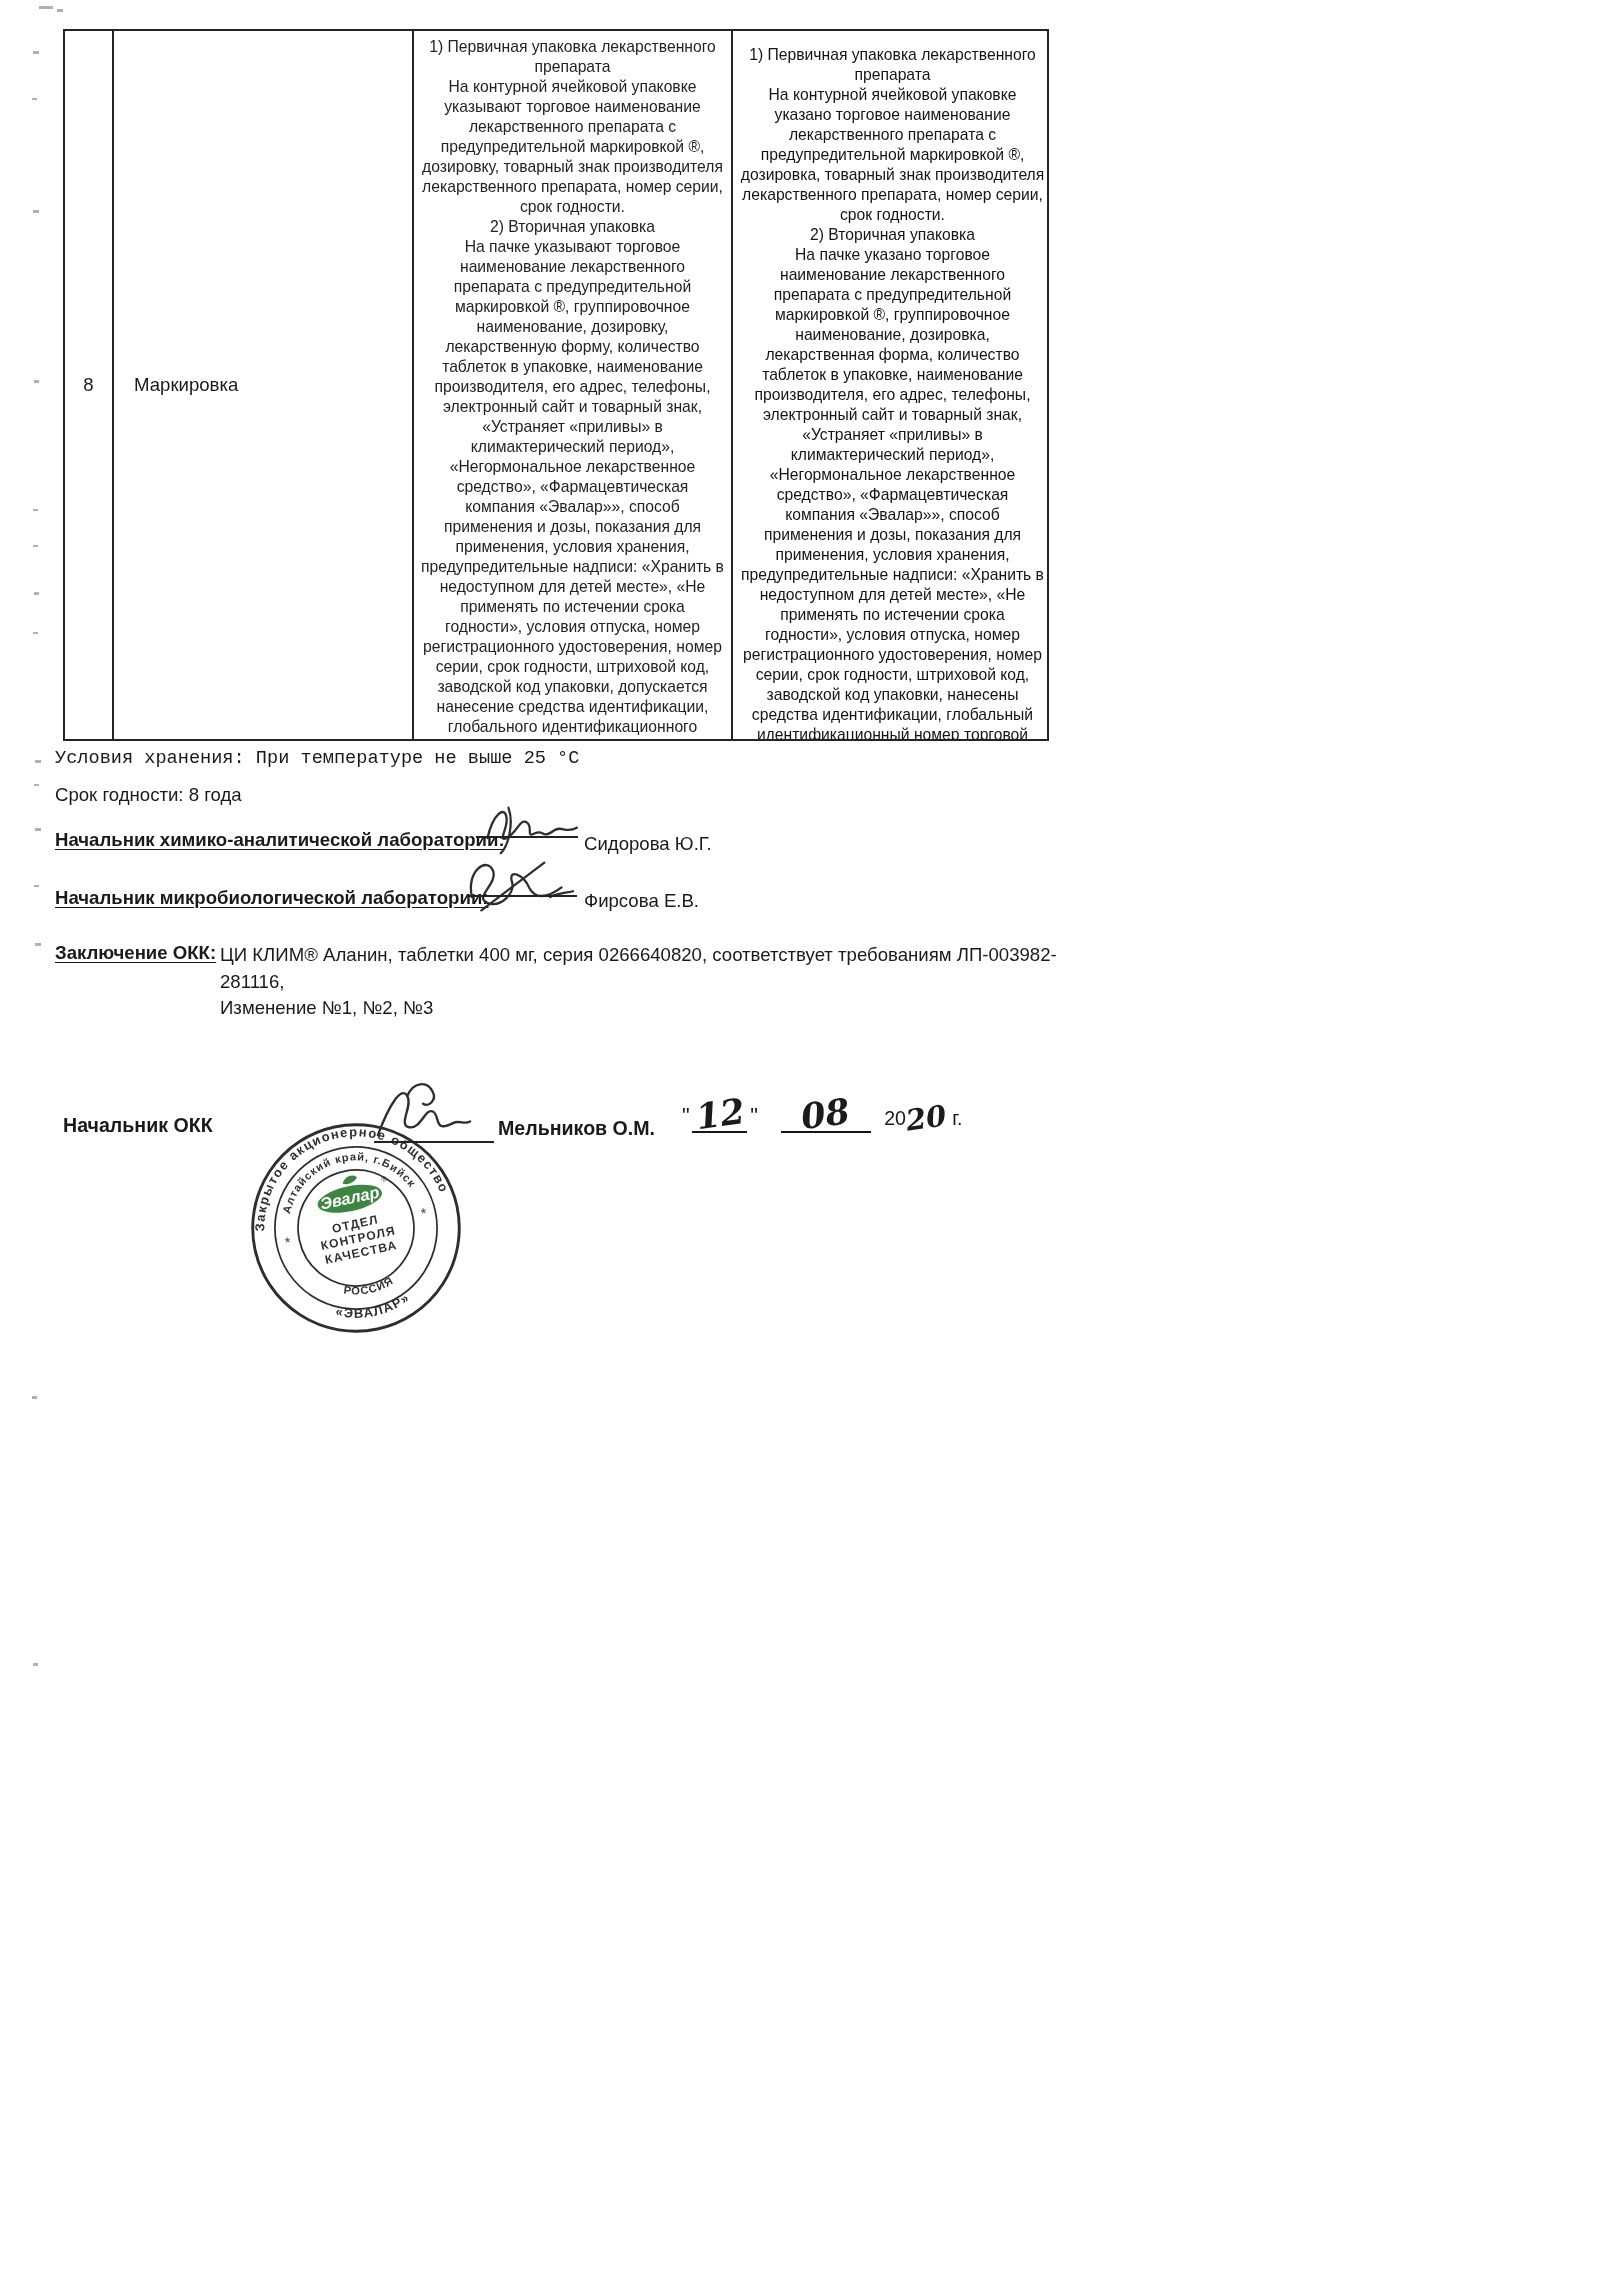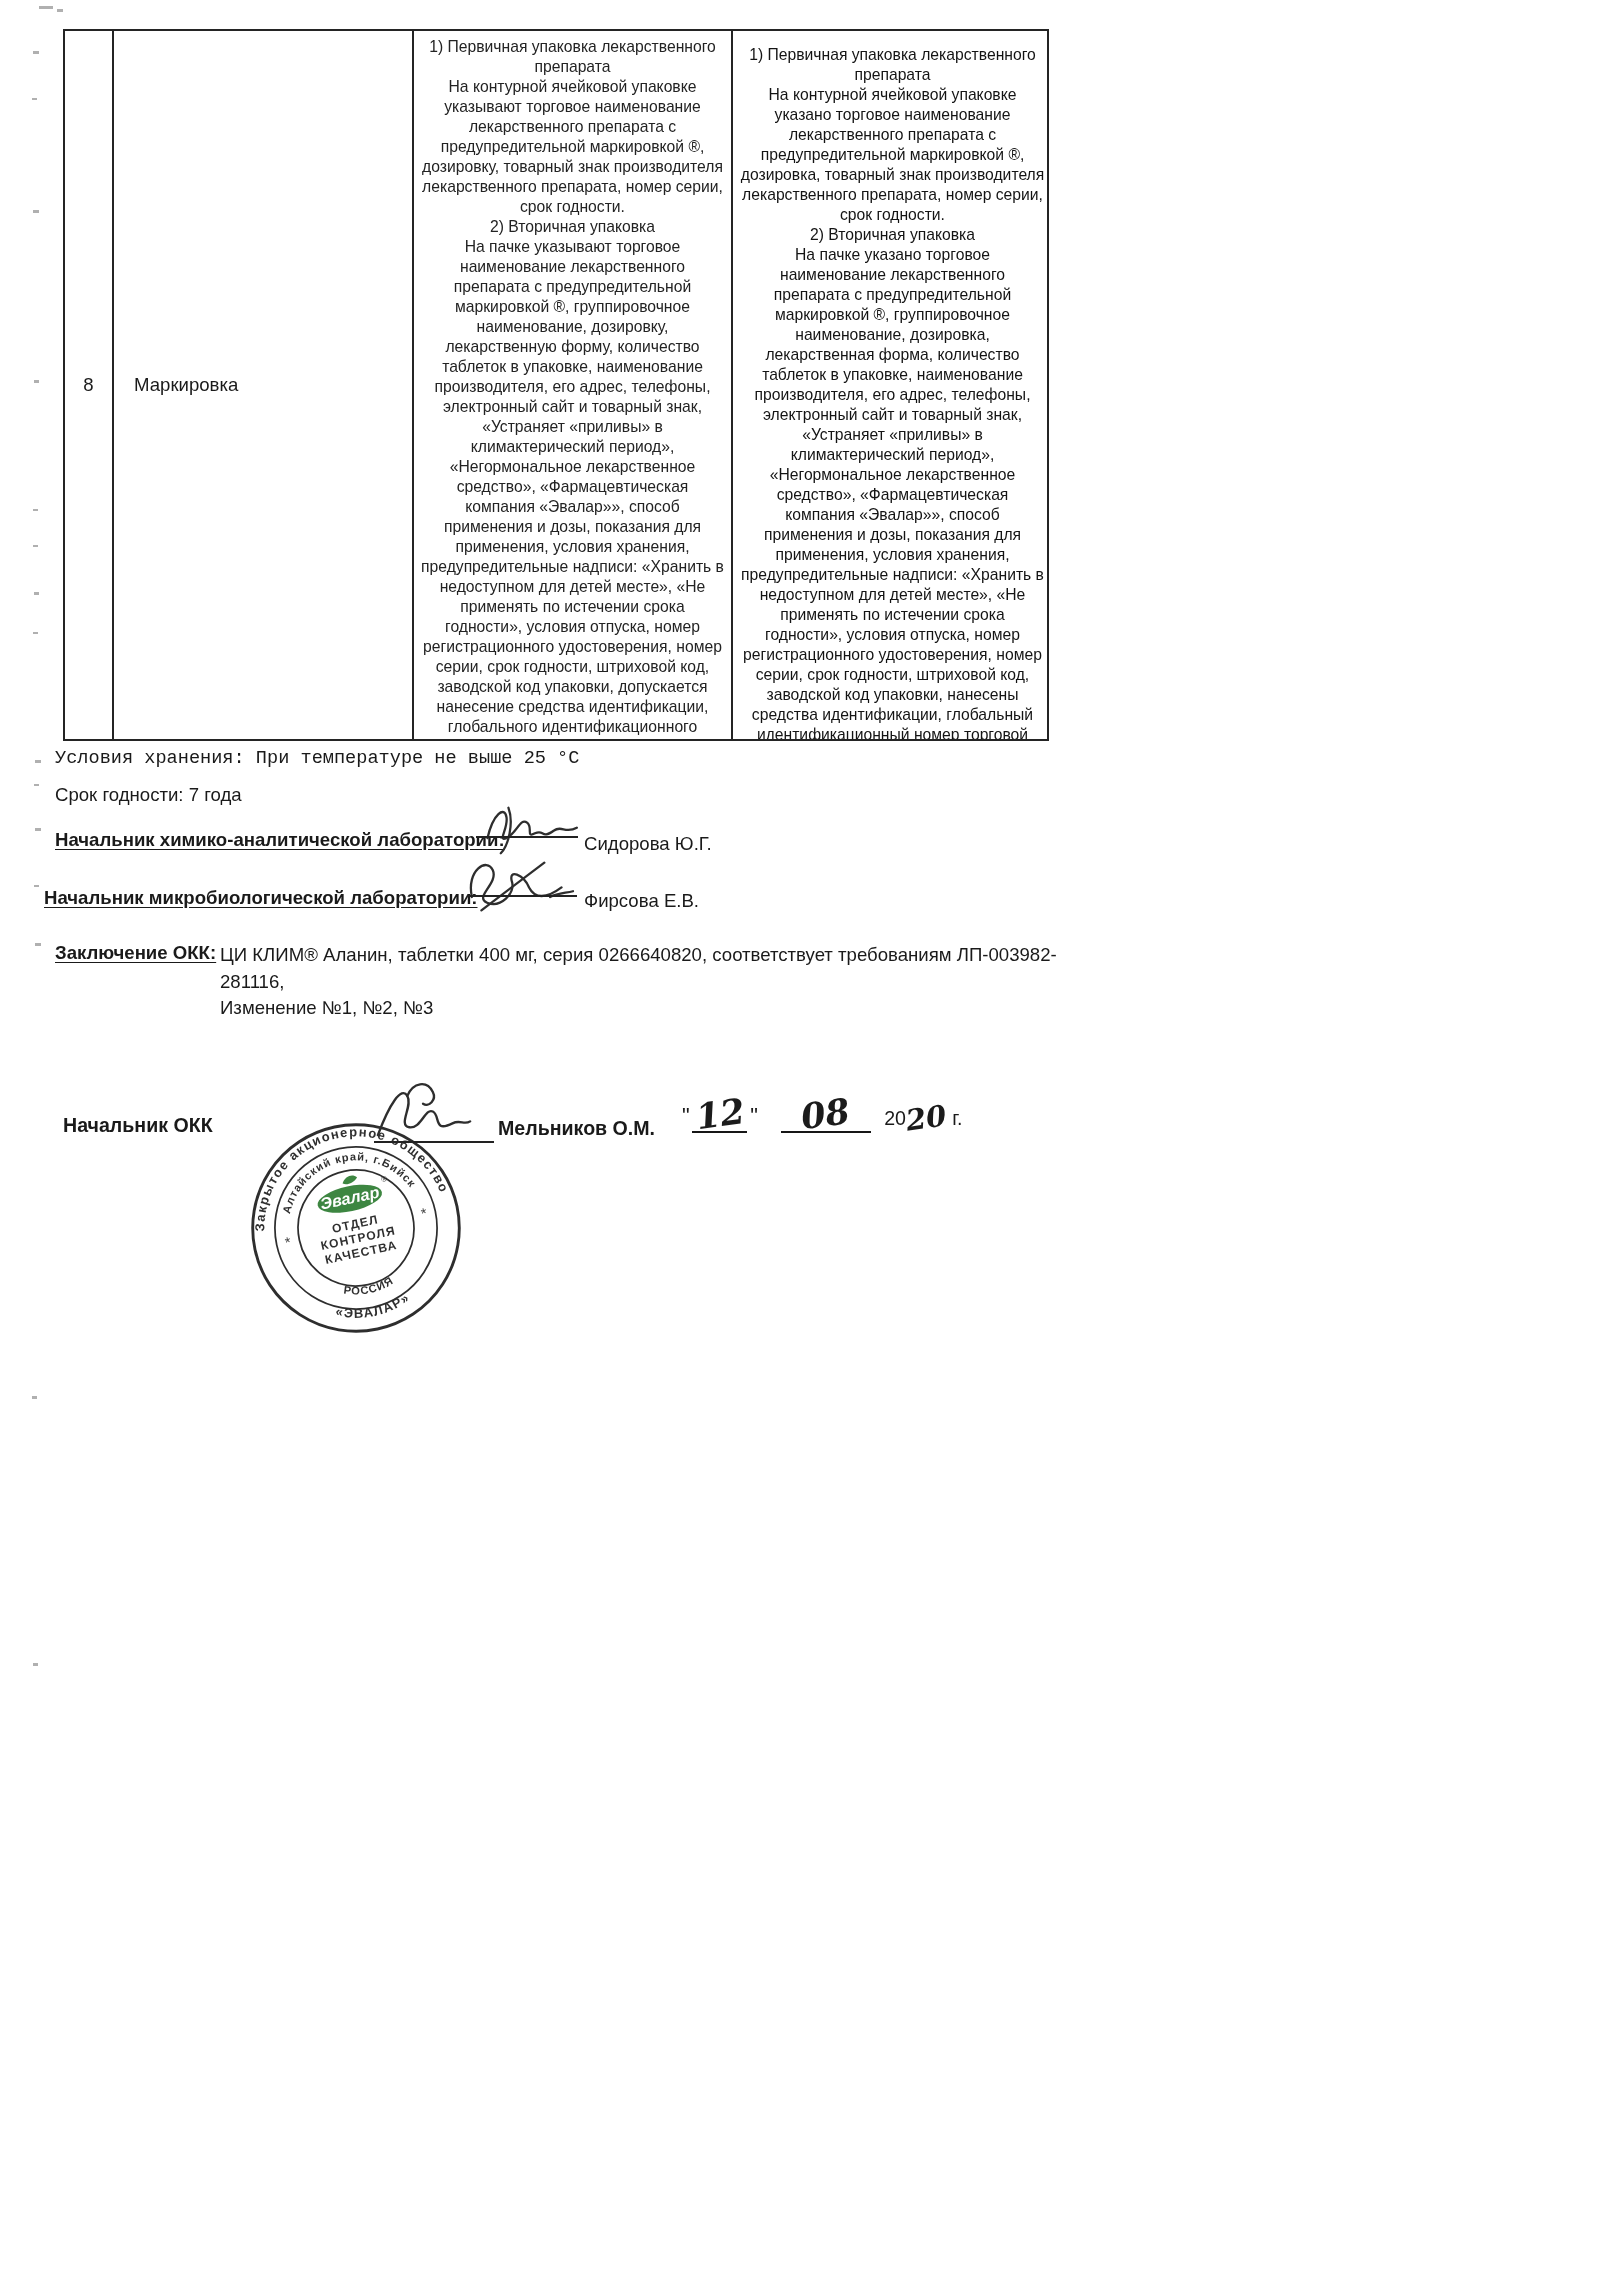--- a/index.html
+++ b/index.html
@@ -82,31 +82,31 @@
 На контурной ячейковой упаковке указывают торговое наименование лекарственного препарата с предупредительной маркировкой ®, дозировку, товарный знак производителя лекарственного препарата, номер серии, срок годности.
 2)  Вторичная упаковка
 На пачке указывают торговое наименование лекарственного препарата с предупредительной маркировкой ®, группировочное наименование, дозировку, лекарственную форму, количество таблеток в упаковке, наименование производителя, его адрес, телефоны, электронный сайт и товарный знак, «Устраняет «приливы» в климактерический период», «Негормональное лекарственное средство», «Фармацевтическая компания «Эвалар»», способ применения и дозы, показания для применения, условия хранения, предупредительные надписи: «Хранить в недоступном для детей месте», «Не применять по истечении срока годности», условия отпуска, номер регистрационного удостоверения, номер серии, срок годности, штриховой код, заводской код упаковки, допускается нанесение средства идентификации, глобального идентификационного номера торговой единицы, индивидуального серийного номера торговой единицы</div>
     <div class="cell cell-act">1)  Первичная упаковка лекарственного препарата
 На контурной ячейковой упаковке указано торговое наименование лекарственного препарата с предупредительной маркировкой ®, дозировка, товарный знак производителя лекарственного препарата, номер серии, срок годности.
 2)  Вторичная упаковка
 На пачке указано торговое наименование лекарственного препарата с предупредительной маркировкой ®, группировочное наименование, дозировка, лекарственная форма, количество таблеток в упаковке, наименование производителя, его адрес, телефоны, электронный сайт и товарный знак, «Устраняет «приливы» в климактерический период», «Негормональное лекарственное средство», «Фармацевтическая компания «Эвалар»», способ применения и дозы, показания для применения, условия хранения, предупредительные надписи: «Хранить в недоступном для детей месте», «Не применять по истечении срока годности», условия отпуска, номер регистрационного удостоверения, номер серии, срок годности, штриховой код, заводской код упаковки, нанесены средства идентификации, глобальный идентификационный номер торговой единицы, индивидуальный серийный номер торговой единицы</div>
   </div>
 
   <div class="line" style="left:55px;top:748px;font-family:Liberation Mono, monospace;">Условия хранения: При температуре не выше 25 °С</div>
-  <div class="line" style="left:55px;top:784px;">Срок годности: 7 года</div>
+  <div class="line" style="left:55px;top:784px;">Срок годности: 8 года</div>
 
   <div class="line b u" style="left:55px;top:829px;">Начальник химико-аналитической лаборатории:</div>
   <svg class="sig" style="left:476px;top:802px;" width="118" height="57" viewBox="0 0 120 60">
     <path d="M10 38 C16 12 28 4 30 16 C32 28 20 42 30 38 C42 32 44 16 52 22 C58 27 50 38 60 33 C70 28 66 40 80 30 C88 24 92 34 104 27"></path>
     <path d="M32 6 C38 22 32 46 24 54"></path>
   </svg>
   <div class="sigline" style="left:476px;top:836px;width:102px;"></div>
   <div class="line" style="left:584px;top:833px;">Сидорова Ю.Г.</div>
 
-  <div class="line b u" style="left:44px;top:887px;">Начальник микробиологической лаборатории:</div>
+  <div class="line b u" style="left:55px;top:887px;">Начальник микробиологической лаборатории:</div>
   <svg class="sig" style="left:457px;top:855px;" width="127" height="62" viewBox="0 0 130 65">
     <path d="M14 44 C8 16 30 2 36 16 C42 30 16 44 30 50 C44 56 60 40 56 28 C52 14 68 20 74 34 C80 46 92 46 108 34"></path>
     <path d="M24 58 L90 8"></path>
     <path d="M96 44 C104 40 112 40 120 38"></path>
   </svg>
   <div class="sigline" style="left:467px;top:895px;width:110px;"></div>
   <div class="line" style="left:584px;top:890px;">Фирсова Е.В.</div>
 
   <div class="line b u" style="left:55px;top:942px;">Заключение ОКК:</div>
   <div class="concl-text">

